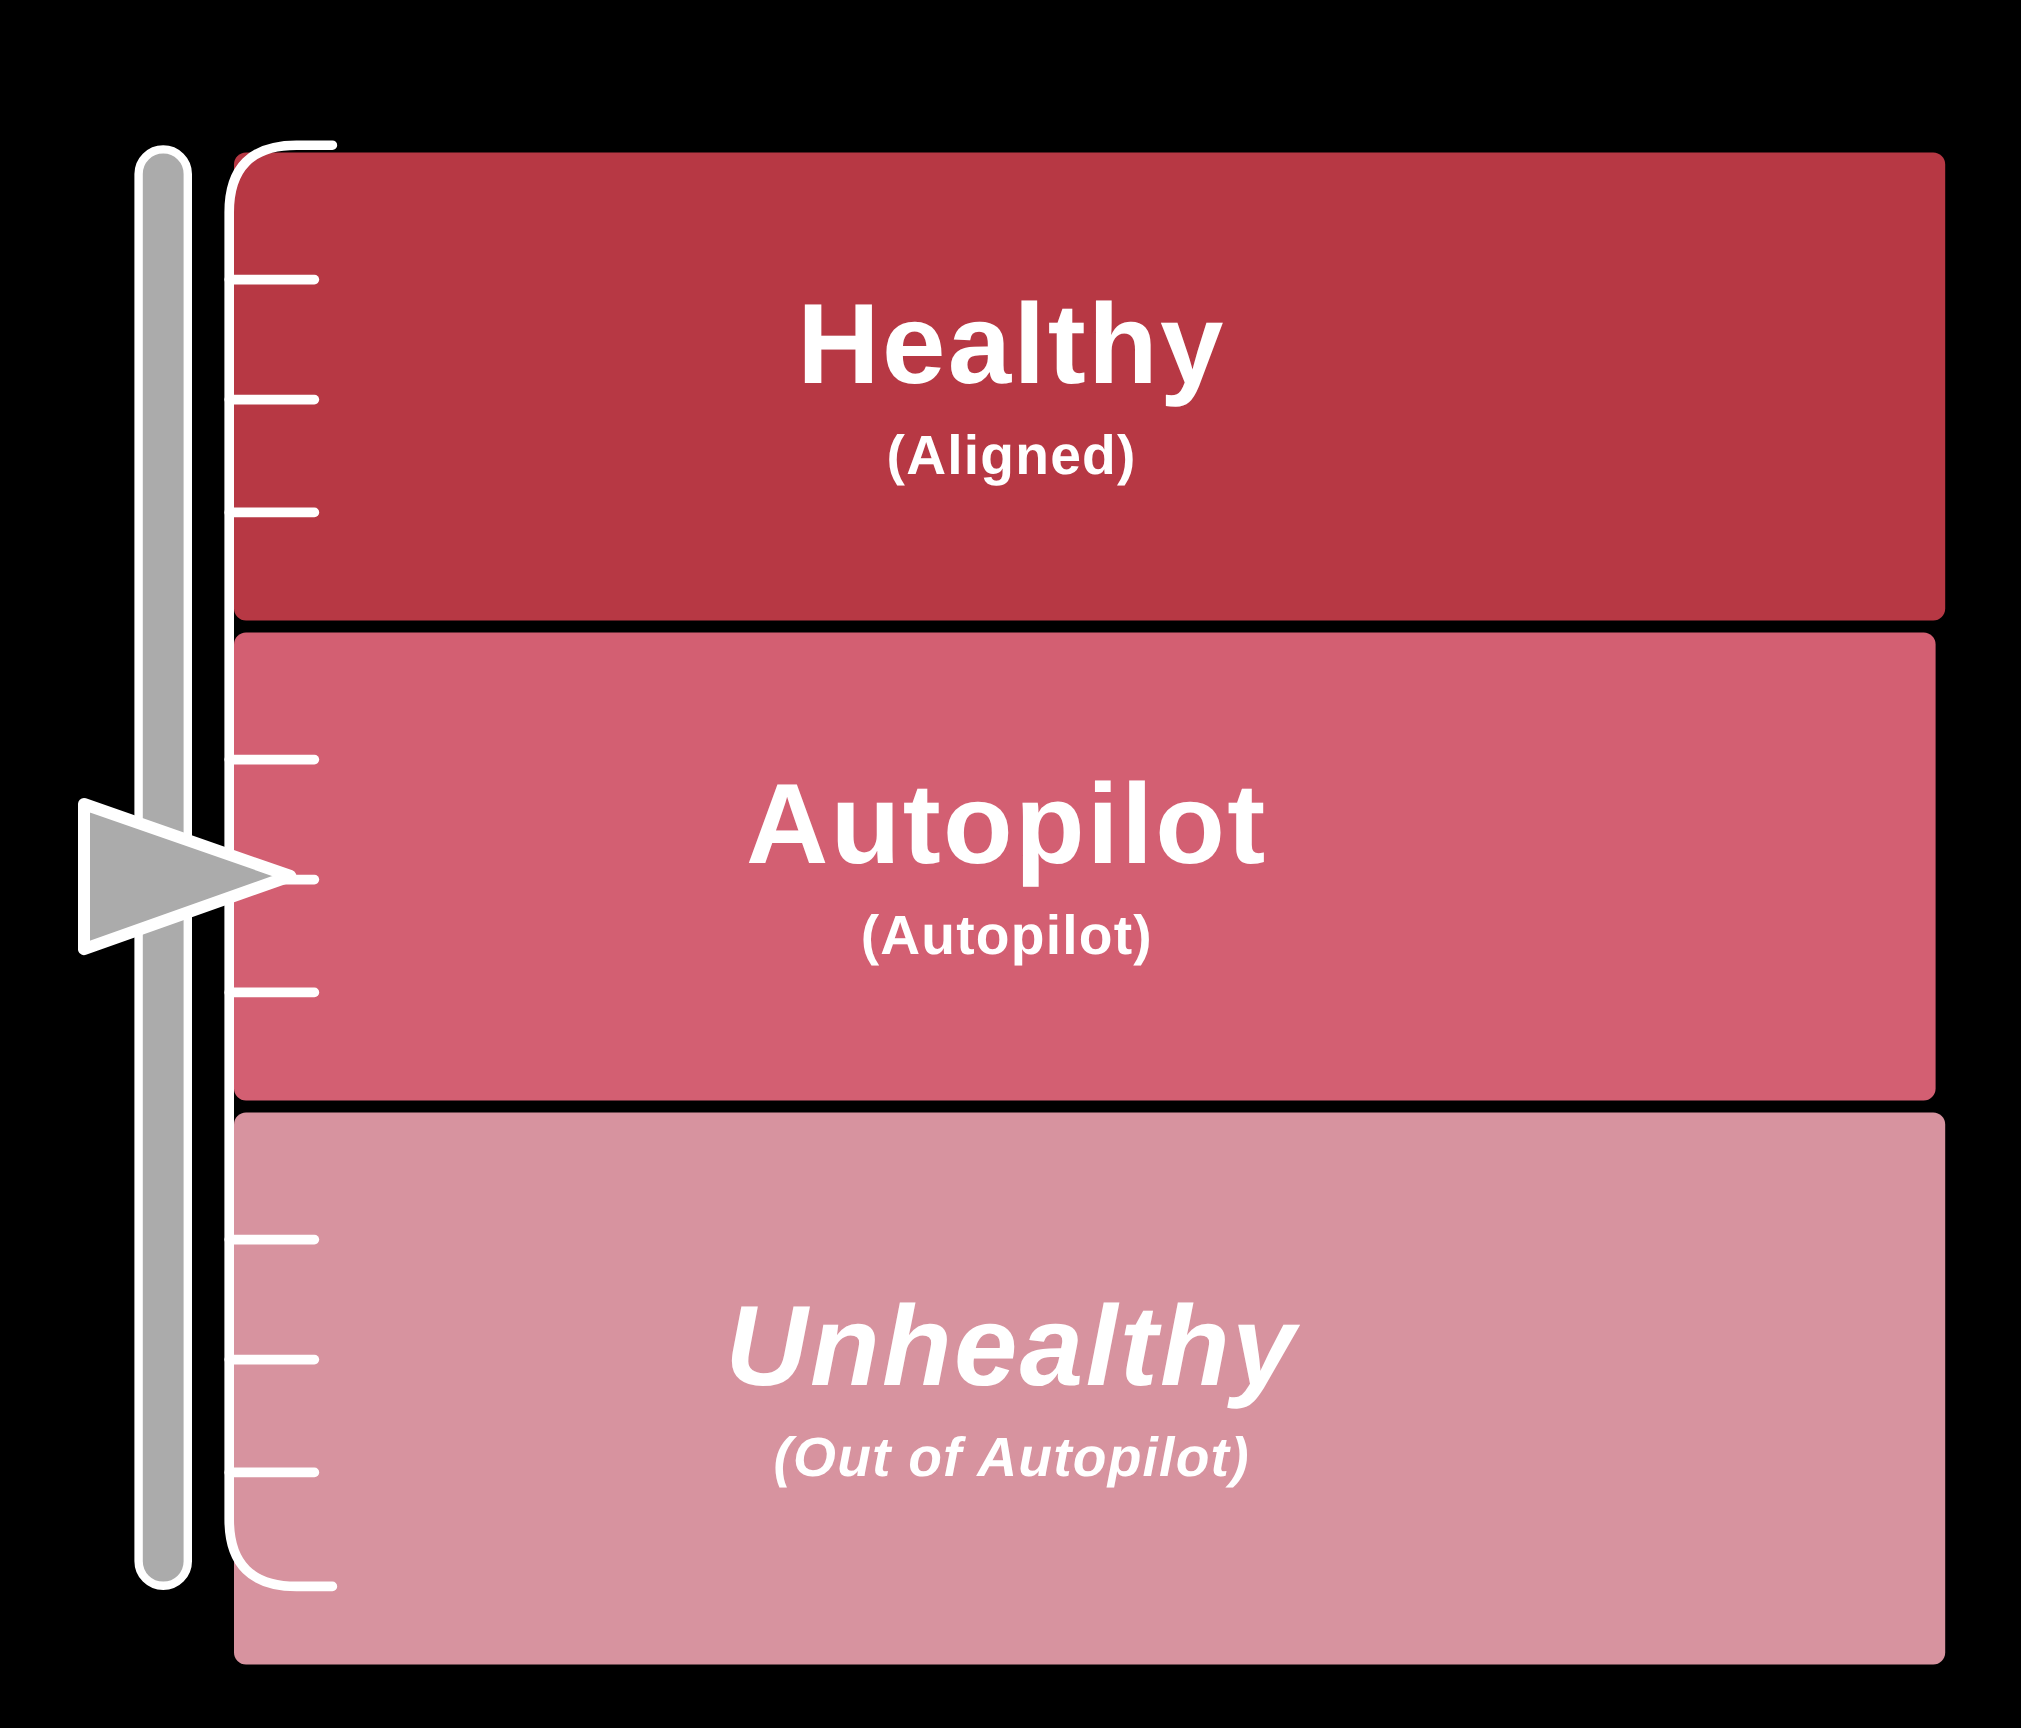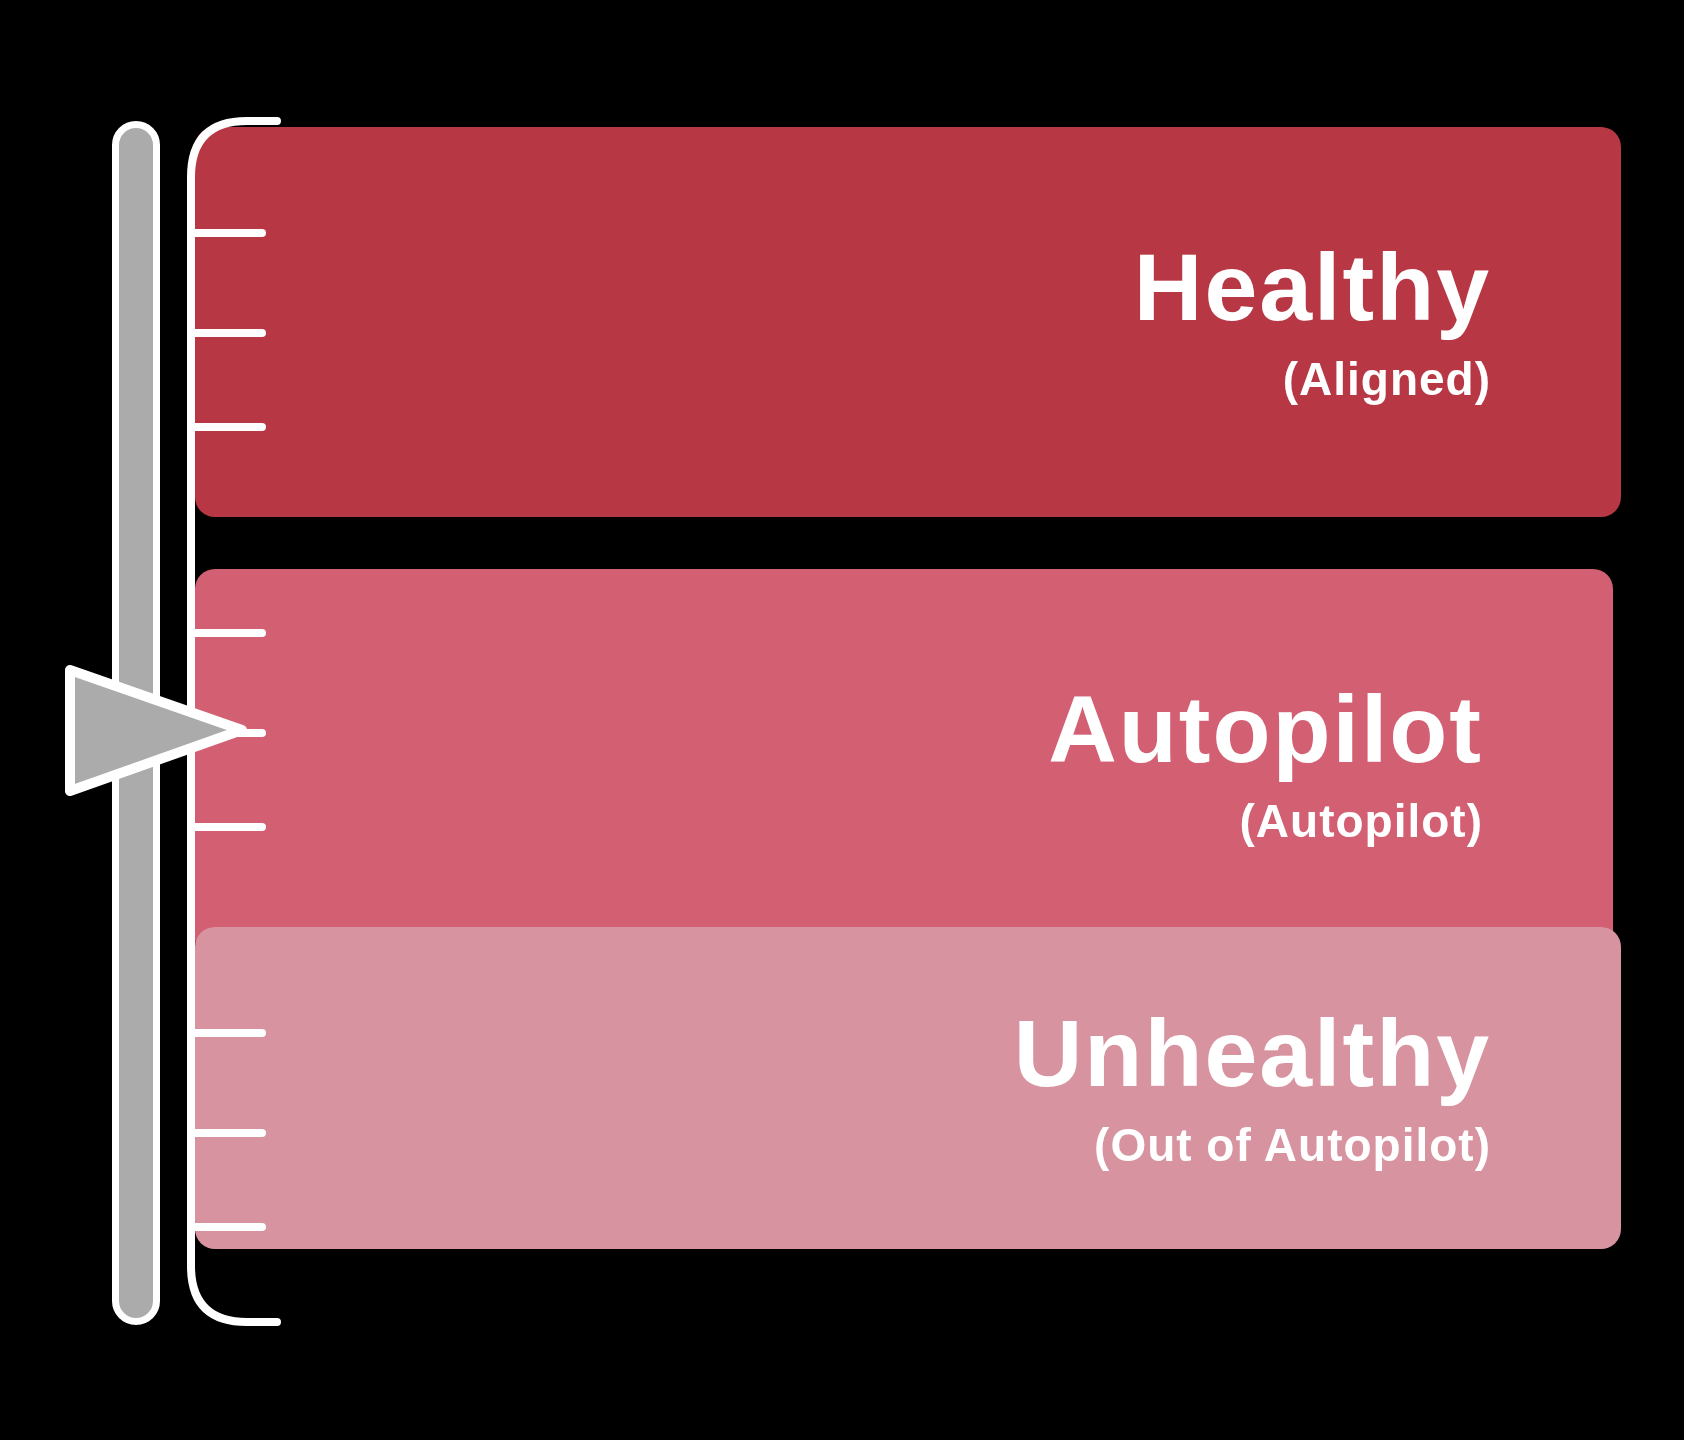--- a/index.html
+++ b/index.html
@@ -6,31 +6,31 @@
   .canvas{
     position:relative;
     width:1684px;height:1440px;
     background:#000;
     overflow:hidden;
     font-family:"Liberation Sans","DejaVu Sans",sans-serif;
   }
   .zone{
     position:absolute;
     left:195px;
-    border-radius:20px;
+    border-radius:10px;
     display:flex;flex-direction:column;
-    align-items:flex-end;justify-content:center;
+    align-items:center;justify-content:center;
     box-sizing:border-box;
     padding-right:130px;
     color:#ffffff;
     text-align:center;
   }
   .zone-1{top:127px;width:1426px;height:390px;}
-  .zone-2{top:527px;width:1418px;height:390px;margin-top:42px;}
-  .zone-3{top:927px;width:1426px;height:322px;}
+  .zone-2{top:527px;width:1418px;height:390px;}
+  .zone-3{top:927px;width:1426px;height:460px;font-style:italic;}
   .zone-title{
     font-size:95px;
     font-weight:700;
     letter-spacing:2px;
     line-height:1.05;
   }
   .zone-subtitle{
     font-size:46px;
     font-weight:700;
     letter-spacing:1px;

